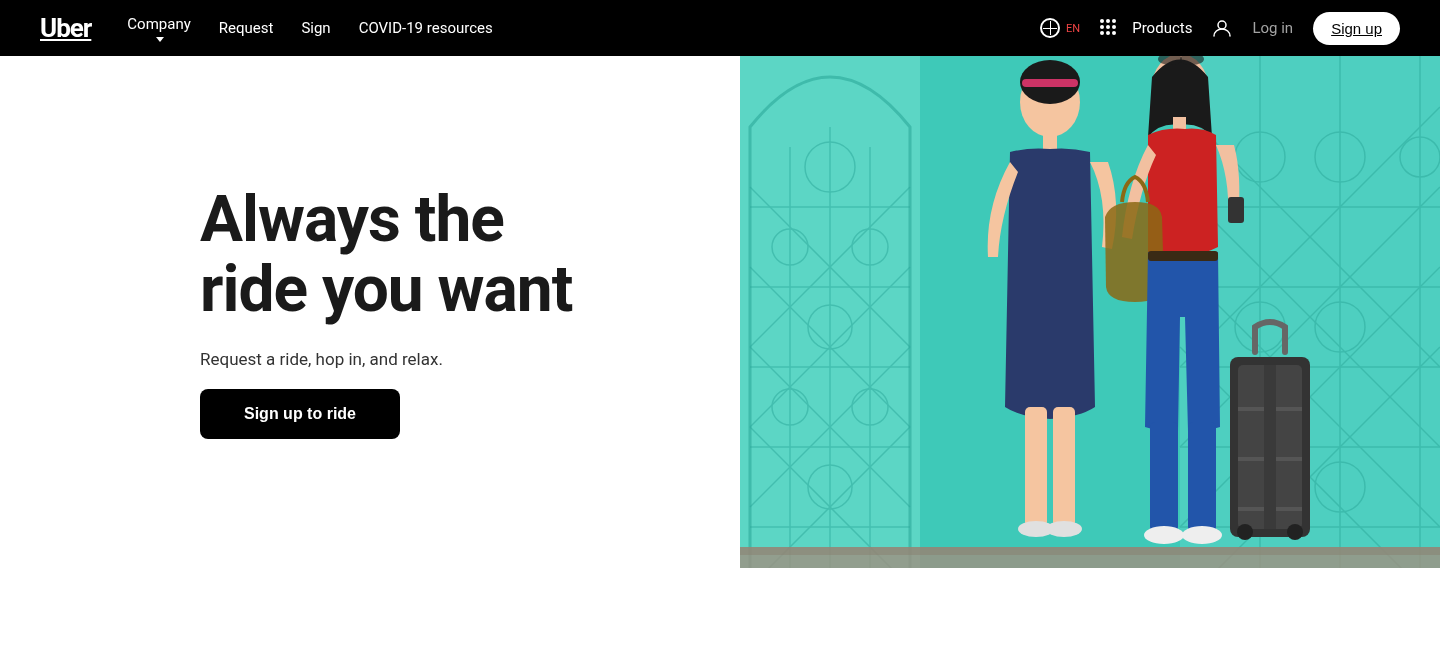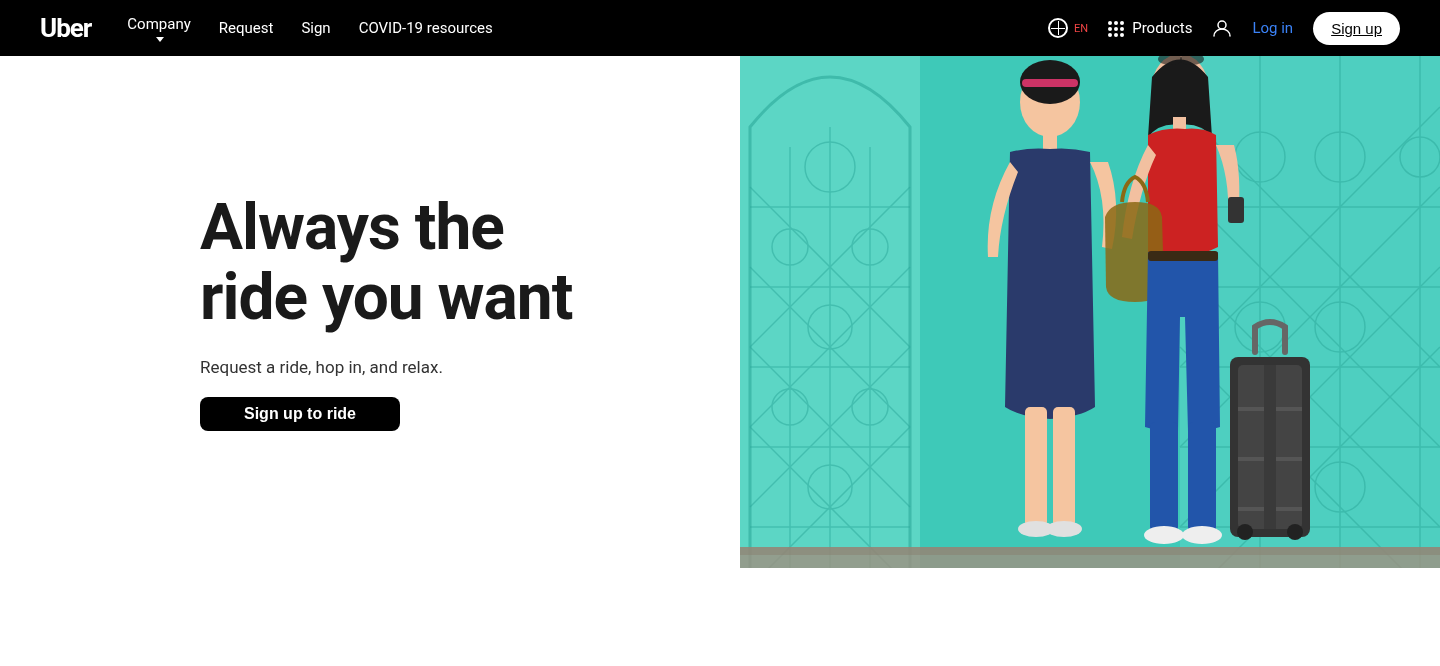--- a/index.html
+++ b/index.html
@@ -27,20 +27,21 @@
       z-index: 10;
     }
 
     .nav-logo {
       color: #ffffff;
       font-size: 26px;
       font-weight: 700;
       letter-spacing: -1px;
       margin-right: 36px;
       cursor: pointer;
+      text-decoration: underline;
     }
 
     .nav-left {
       display: flex;
       align-items: center;
       gap: 28px;
       flex: 1;
     }
 
     .nav-link {
@@ -115,37 +116,37 @@
 
     .grid-dot {
       width: 4px;
       height: 4px;
       background: #ffffff;
       border-radius: 50%;
     }
 
     .nav-products {
       display: flex;
-      align-items: flex-end;
-      gap: 8px;
+      align-items: flex-start;
+      gap: 16px;
       color: #ffffff;
       font-size: 15px;
       cursor: pointer;
     }
 
     .nav-user-icon {
       width: 20px;
       height: 20px;
       display: flex;
       align-items: center;
       justify-content: center;
     }
 
     .nav-login {
-      color: #3b82f6;
+      color: #a3a3a3;
       font-size: 15px;
       cursor: pointer;
       text-decoration: none;
     }
 
     .nav-signup {
       background: #ffffff;
       color: #000000;
       border: none;
       border-radius: 24px;
@@ -190,21 +191,21 @@
     }
 
     .cta-button {
       display: inline-flex;
       align-items: center;
       justify-content: center;
       background: #000000;
       color: #ffffff;
       border: none;
       border-radius: 8px;
-      padding: 8px 28px;
+      padding: 16px 28px;
       font-size: 16px;
       font-weight: 600;
       cursor: pointer;
       width: 200px;
     }
 
     .hero-right {
       flex: 1;
       position: relative;
       overflow: hidden;

